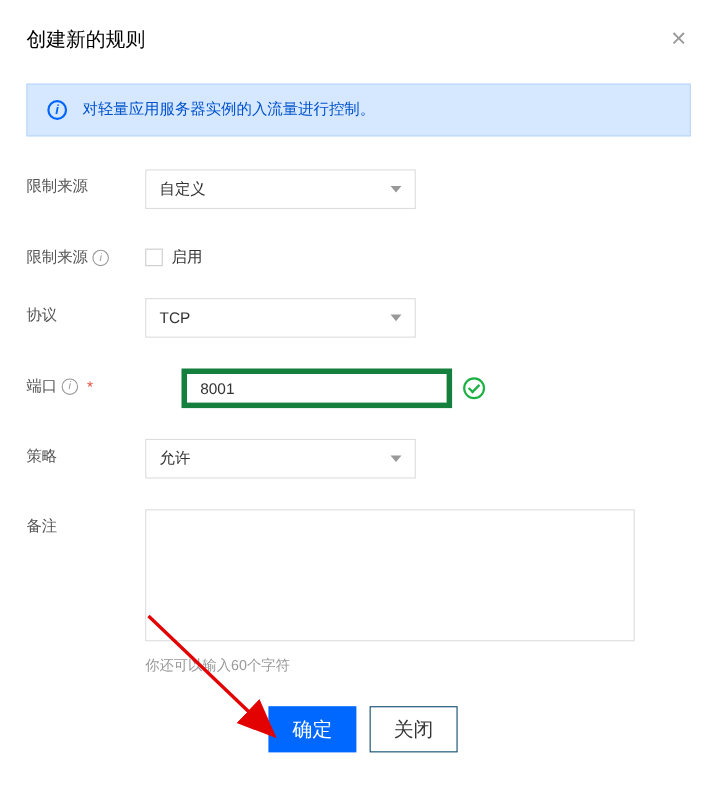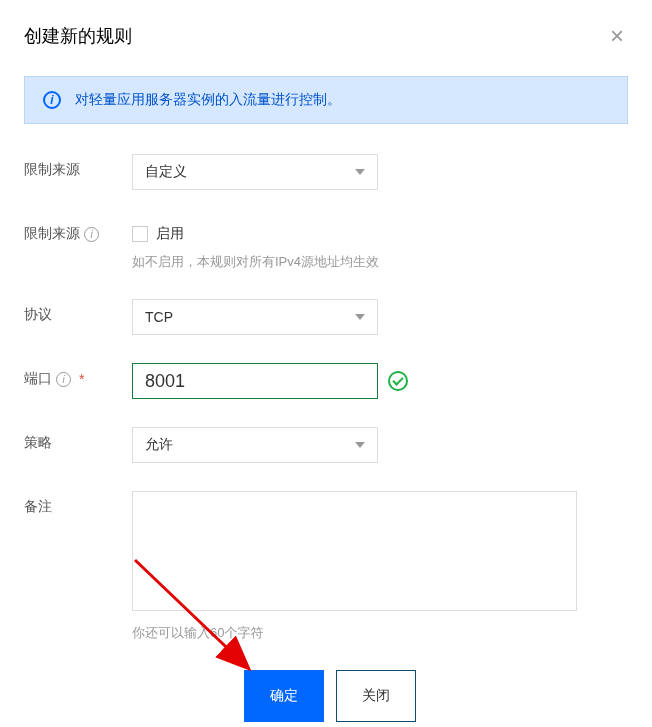--- a/index.html
+++ b/index.html
@@ -136,25 +136,26 @@
       margin-top: 10px;
     }
     .input-wrap {
       display: flex;
       align-items: center;
       gap: 10px;
     }
     .text-input {
       width: 246px;
       height: 36px;
-      border: 1px solid #15803d;
+      border: 5px solid #15803d;
       padding: 0 12px;
-      font-size: 18px;
+      font-size: 14px;
       color: #333;
       outline: none;
+      margin-left: 33px;
     }
     .check-circle {
       width: 20px;
       height: 20px;
       border: 2px solid #1cb142;
       border-radius: 50%;
       display: inline-flex;
       align-items: center;
       justify-content: center;
     }
@@ -178,23 +179,23 @@
       outline: none;
     }
     .footer {
       margin-top: 20px;
       padding-left: 220px;
       display: flex;
       gap: 12px;
     }
     .btn {
       min-width: 80px;
-      height: 52px;
+      height: 42px;
       border: none;
-      font-size: 14px;
+      font-size: 18px;
       cursor: pointer;
       display: inline-flex;
       align-items: center;
       justify-content: center;
     }
     .btn-primary {
       background: #0067ff;
       color: #fff;
     }
     .btn-secondary {
@@ -238,21 +239,20 @@
   <div class="form-row">
     <div class="form-label">
       <span>限制来源</span>
       <span class="help-icon">i</span>
     </div>
     <div class="form-control">
       <div class="checkbox-row">
         <div class="checkbox"></div>
         <span class="checkbox-label">启用</span>
       </div>
-      <div class="hint-text">如不启用，本规则对所有IPv4源地址均生效</div>
     </div>
   </div>
 
   <div class="form-row">
     <div class="form-label">
       <span>协议</span>
     </div>
     <div class="form-control">
       <div class="select-box">
         <span>TCP</span>

